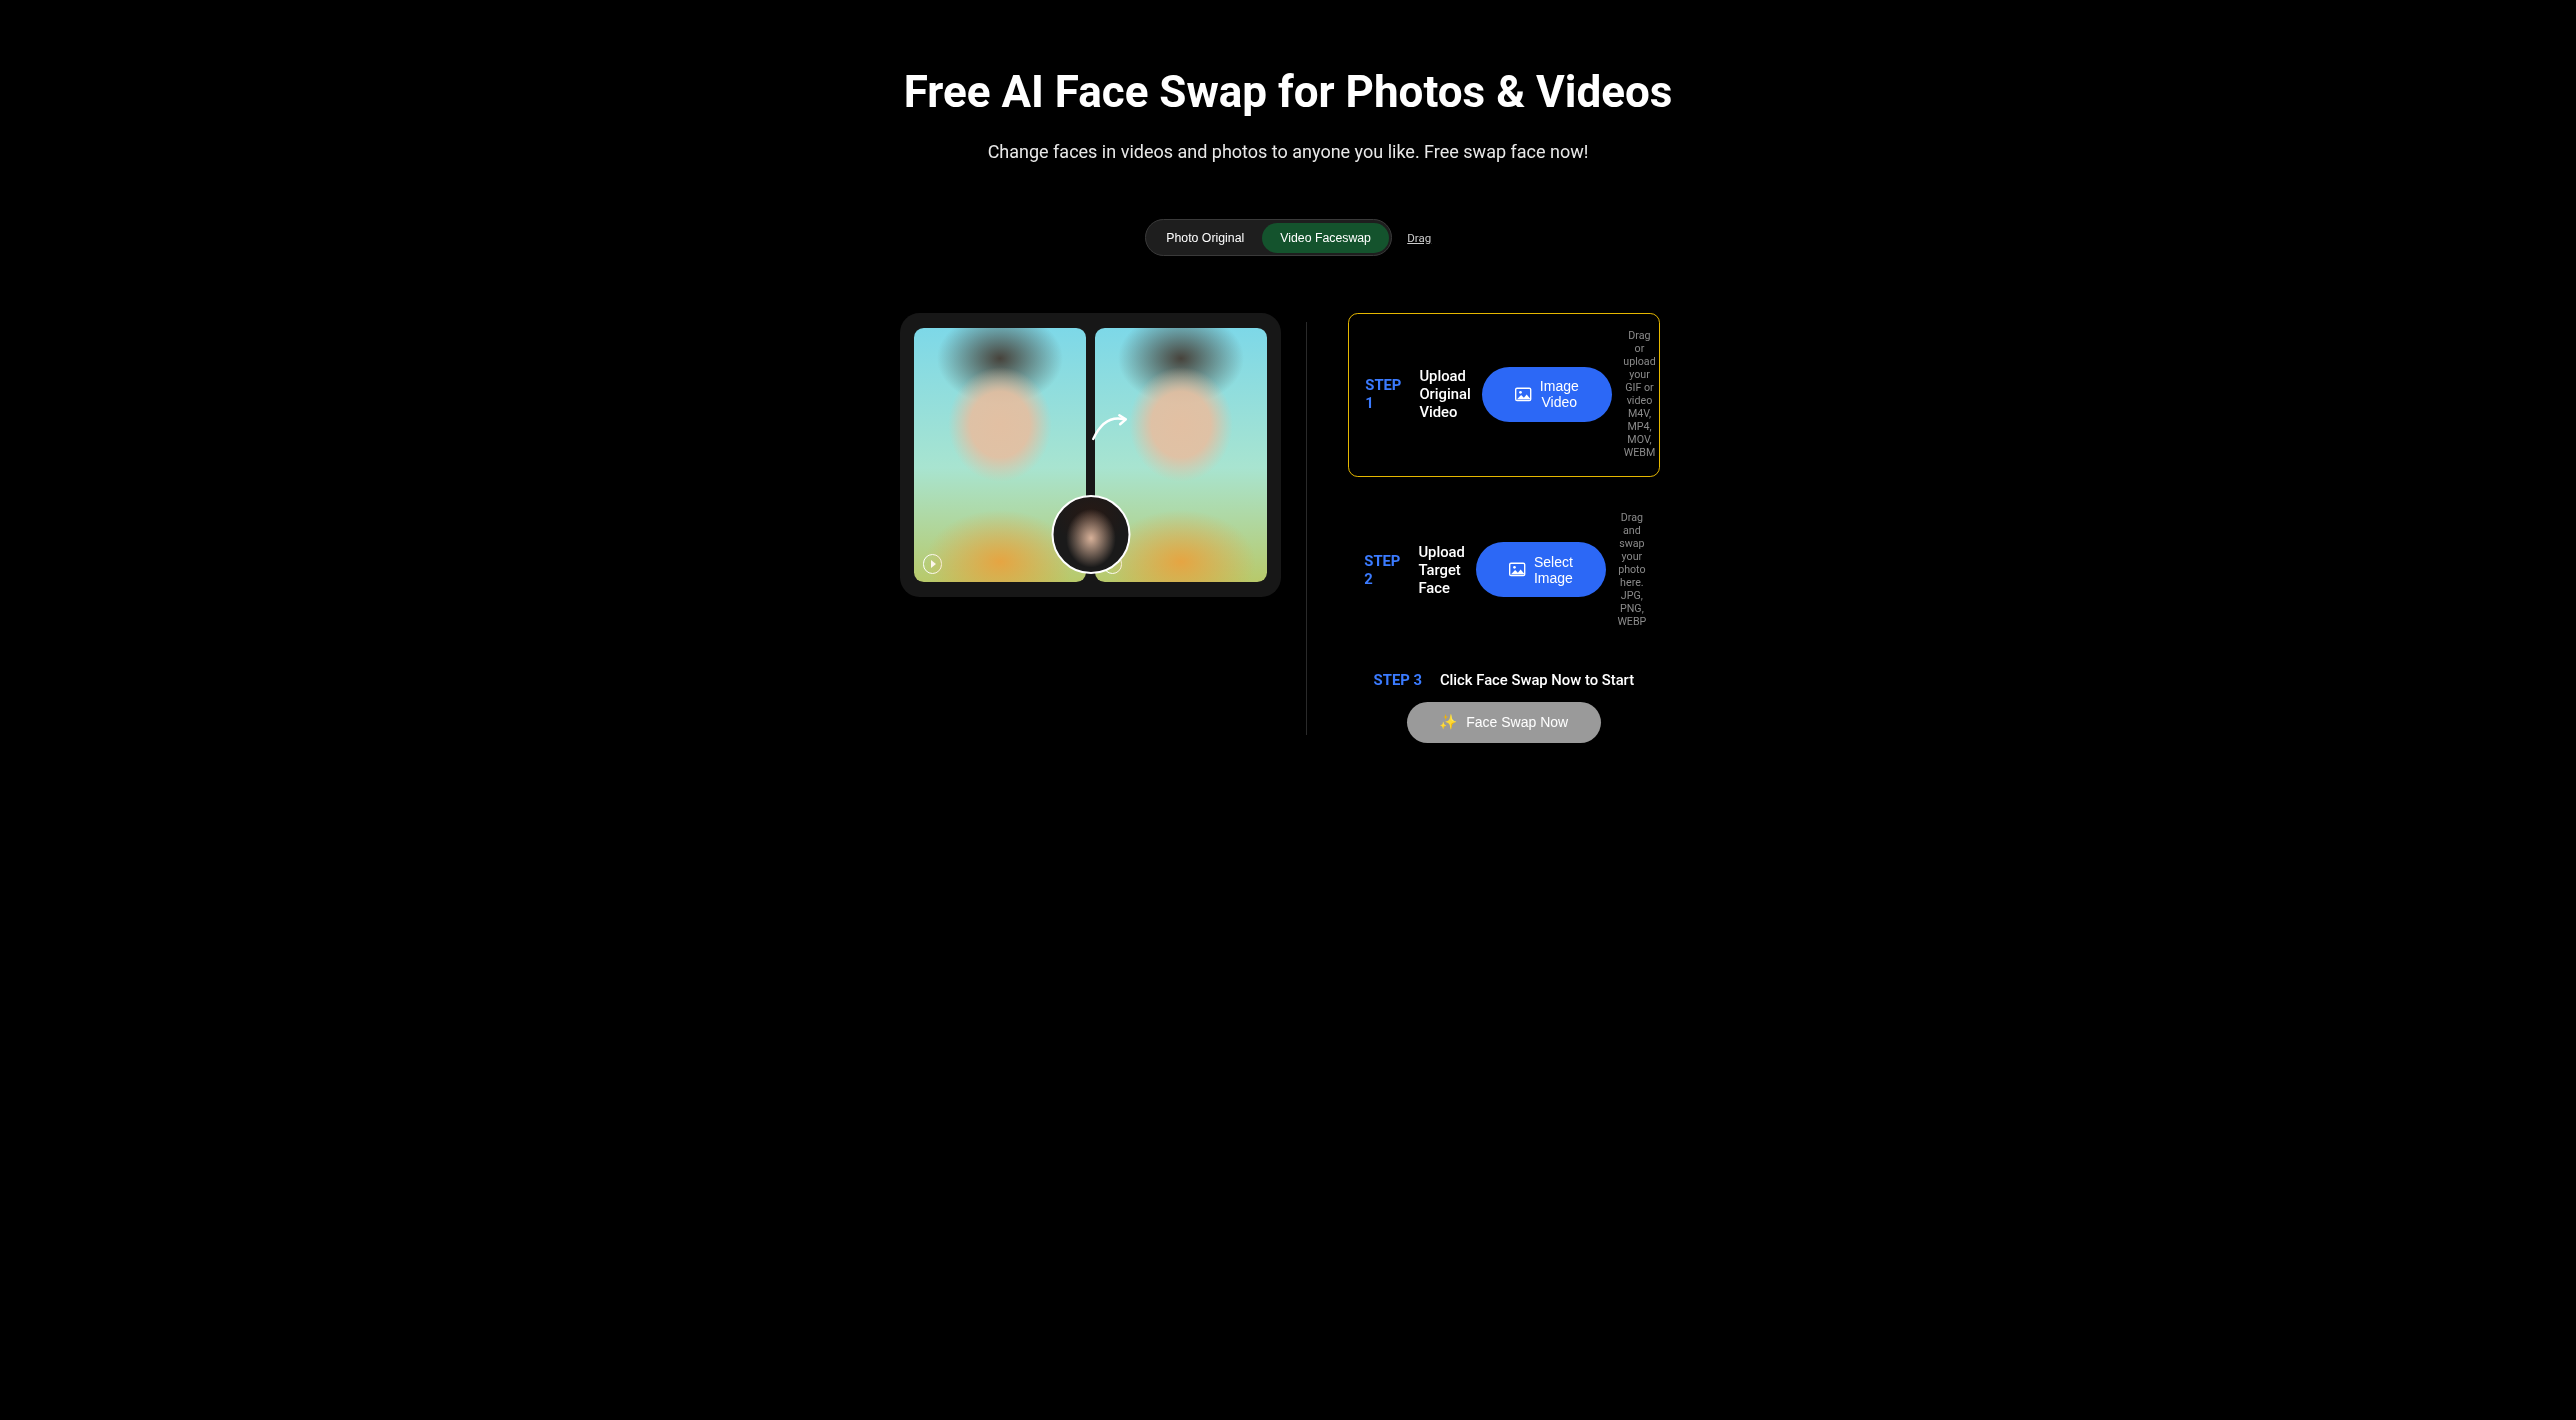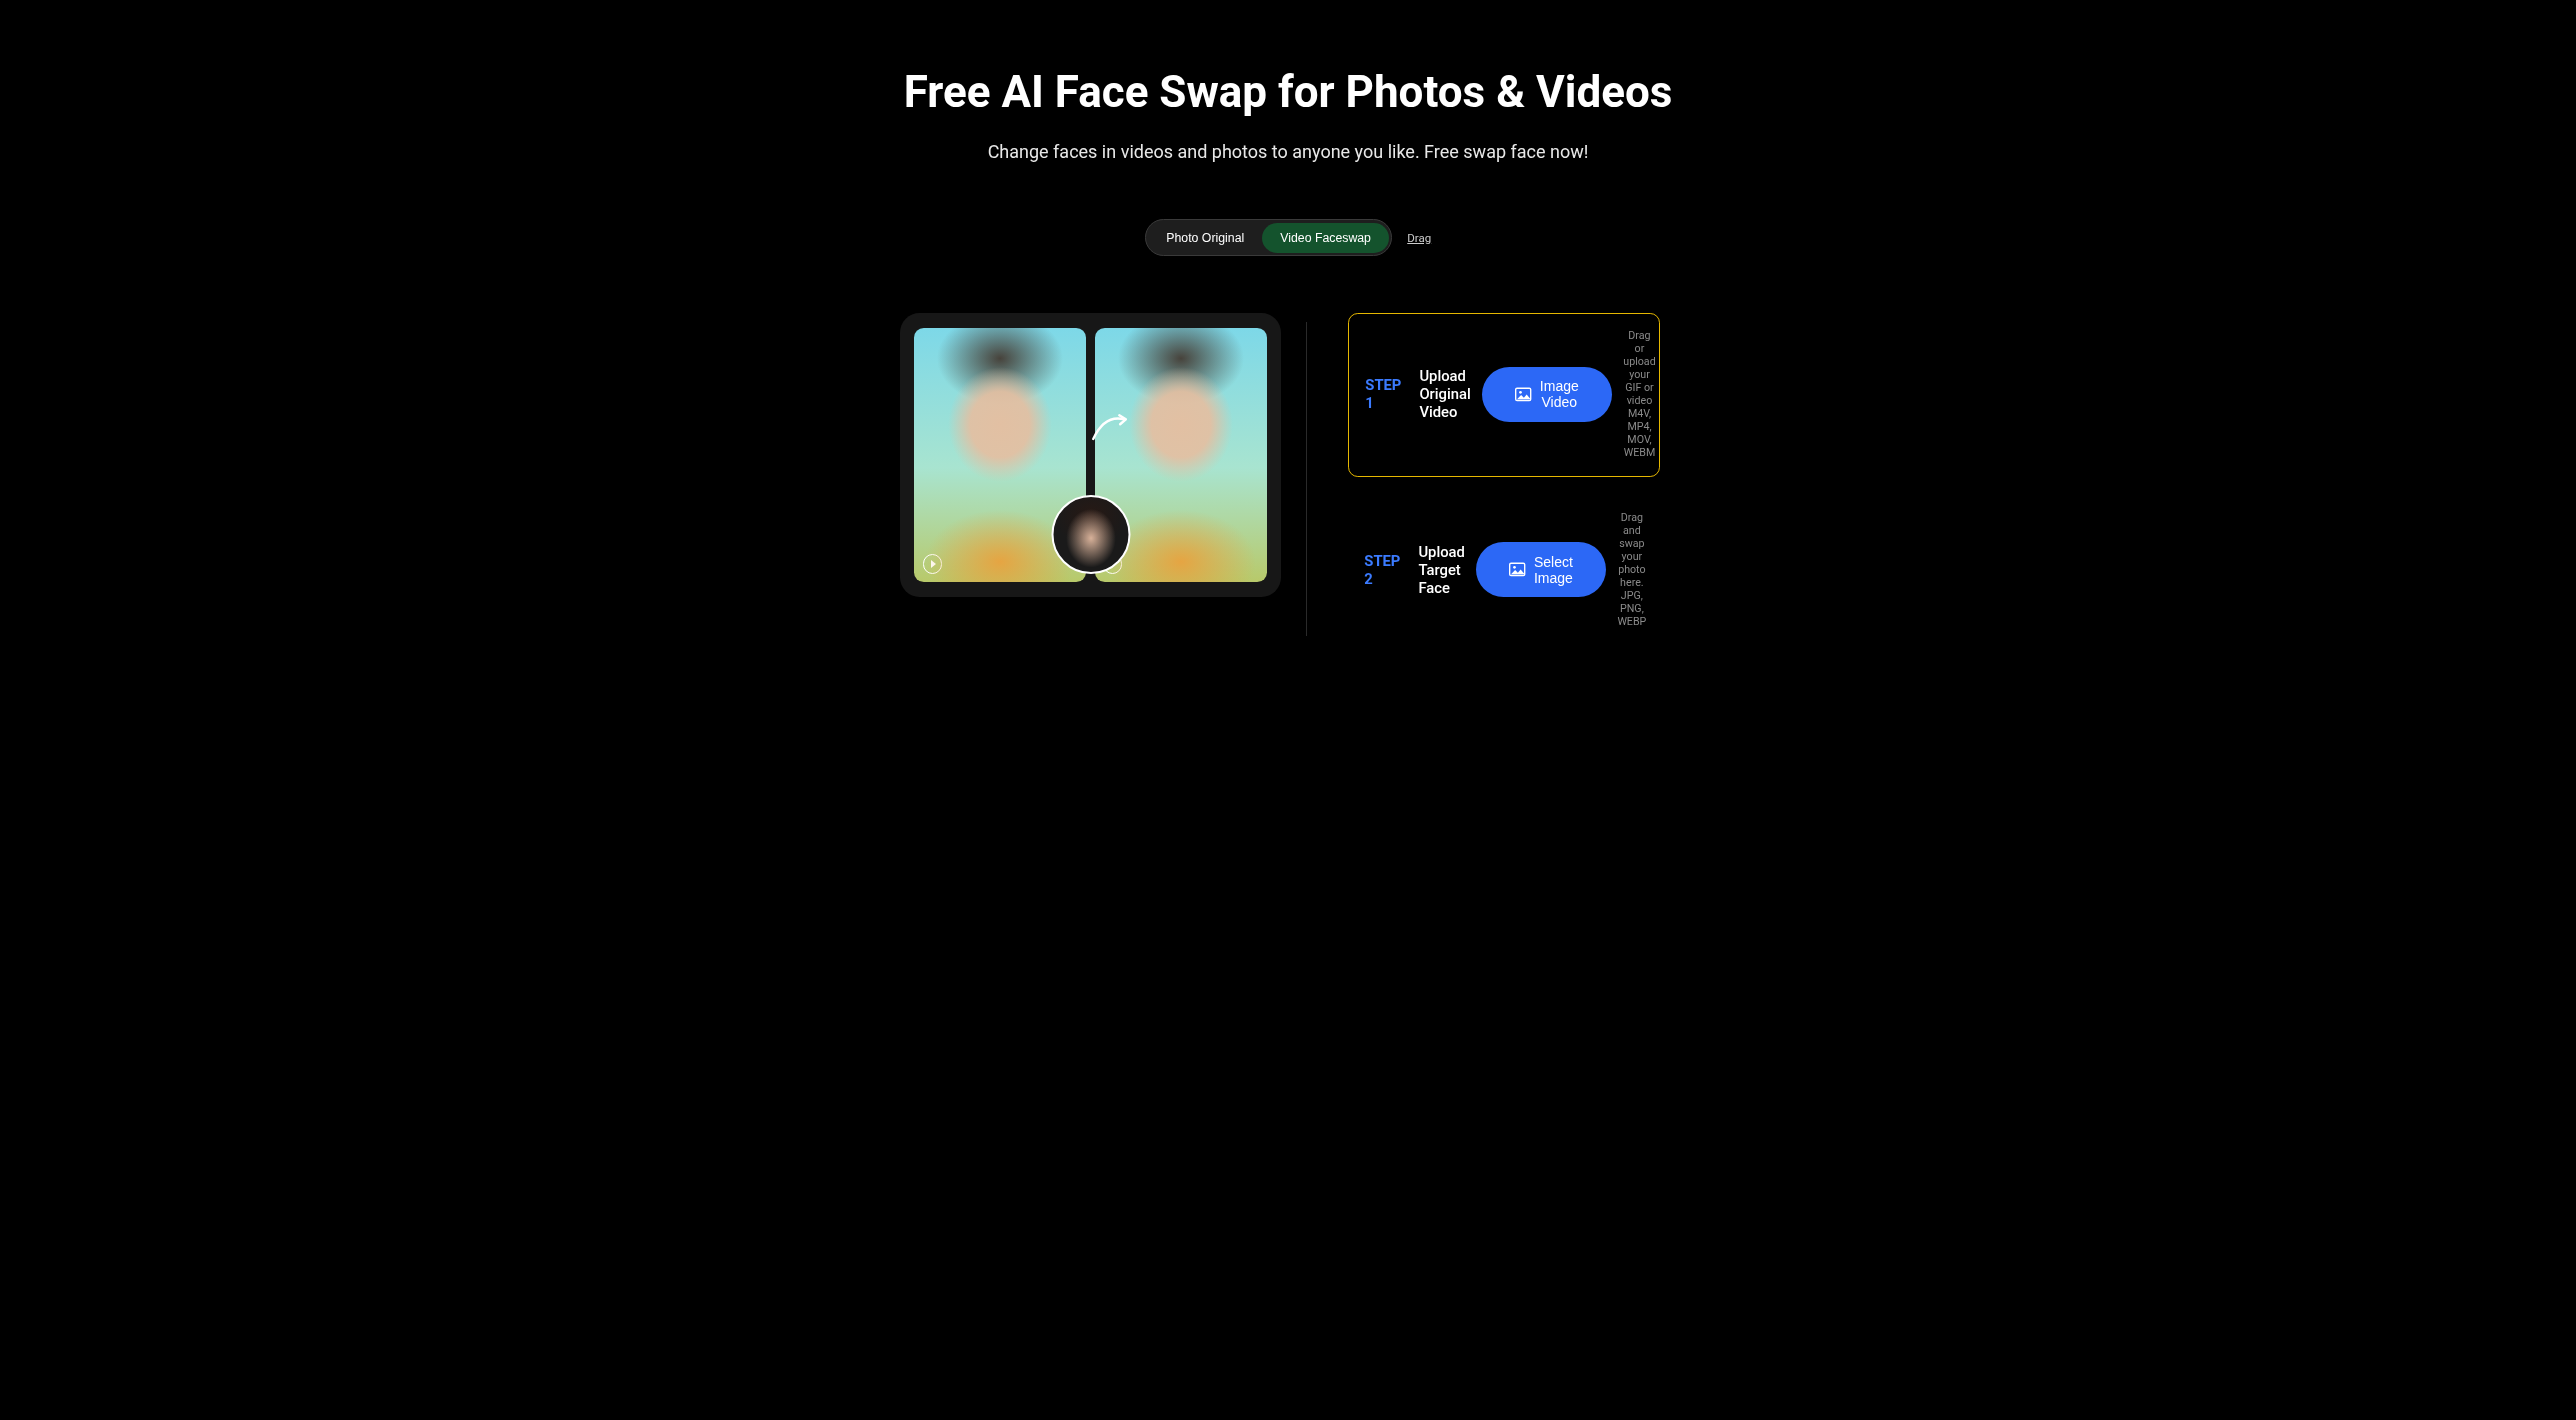--- a/index.html
+++ b/index.html
@@ -271,16 +271,26 @@
         <svg class="img-icon" viewBox="0 0 24 20">
             <rect x="1" y="1" width="22" height="18" rx="2" fill="none" stroke="#fff" stroke-width="2"></rect>
             <circle cx="8" cy="7" r="2" fill="#fff"></circle>
             <path d="M3 17 L9 11 L13 15 L17 10 L23 17 Z" fill="#fff"></path>
           </svg>
         <span>Select Image</span>
       </button>
       <div class="hint">Drag and swap your photo here. JPG, PNG, WEBP</div>
     </div>
 
+    <div class="step3-block">
+      <div class="step-header">
+        <span class="step-num">STEP 3</span>
+        <span class="step-title">Click Face Swap Now to Start</span>
+      </div>
+      <button class="gray-btn">
+        <span class="sparkle">✨</span>
+        <span>Face Swap Now</span>
+      </button>
+    </div>
 
   </div>
 </div>
 
 
 </body></html>

